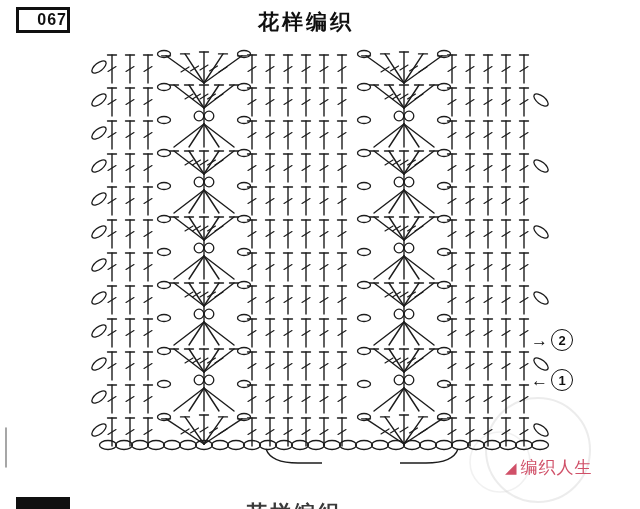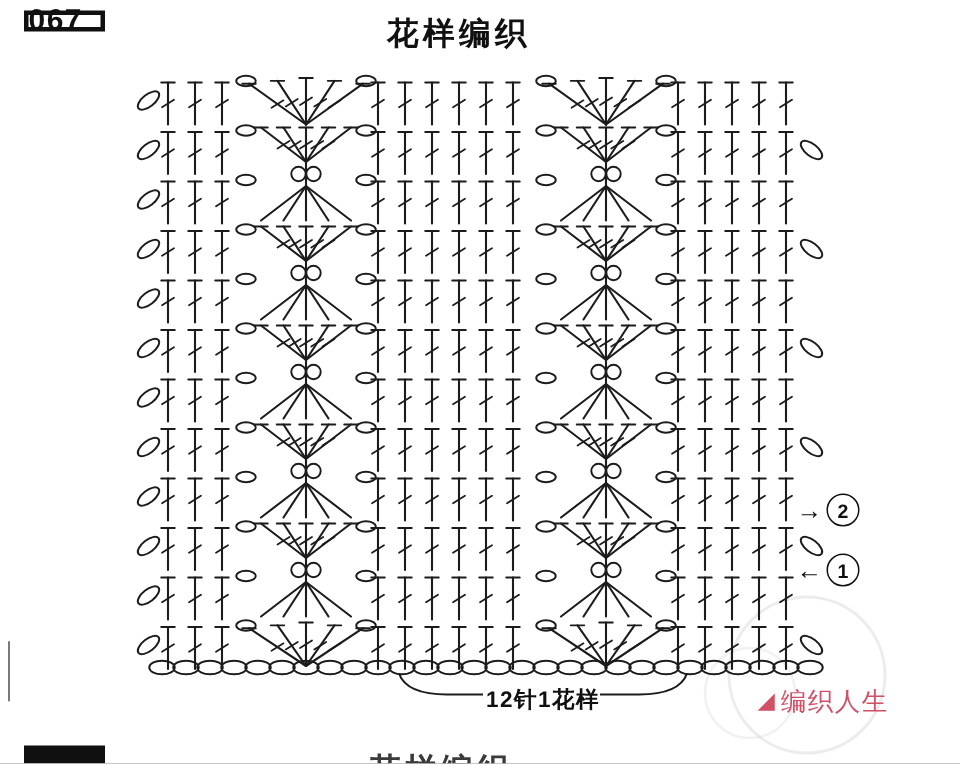--- a/index.html
+++ b/index.html
@@ -3,24 +3,24 @@
 <meta charset="utf-8">
 <style>
   *{margin:0;padding:0;box-sizing:border-box}
   html,body{background:#9a9a9a}
   .page{
     position:relative;width:640px;height:509px;margin:0 auto;
     background:#ffffff;overflow:hidden;
     font-family:"Liberation Sans","DejaVu Sans",sans-serif;color:#111;
   }
   .num-box{
-    position:absolute;left:16px;top:7px;width:54px;height:14px;
+    position:absolute;left:16px;top:7px;width:54px;height:26px;
     border:3px solid #101010;background:#fff;
-    display:flex;align-items:center;justify-content:flex-start;
-    font-size:20px;font-weight:bold;letter-spacing:1px;color:#101010;
+    display:flex;align-items:center;justify-content:flex-end;
+    font-size:16px;font-weight:bold;letter-spacing:1px;color:#101010;
   }
   .title{
     position:absolute;left:0;top:8px;width:612px;text-align:center;
     font-size:21px;font-weight:bold;letter-spacing:3px;color:#101010;
   }
   .chart-svg{position:absolute;left:0;top:0;width:640px;height:509px}
   .repeat-label{
     position:absolute;left:324px;top:457px;
     font-size:15px;font-weight:bold;letter-spacing:1px;color:#101010;
   }
@@ -961,21 +961,20 @@
         <ellipse cx="508" cy="445" rx="8.5" ry="4.5" fill="none" stroke="#1c1c1c" stroke-width="1.3" transform="rotate(0 508 445)"></ellipse>
         <ellipse cx="524" cy="445" rx="8.5" ry="4.5" fill="none" stroke="#1c1c1c" stroke-width="1.3" transform="rotate(0 524 445)"></ellipse>
         <ellipse cx="540" cy="445" rx="8.5" ry="4.5" fill="none" stroke="#1c1c1c" stroke-width="1.3" transform="rotate(0 540 445)"></ellipse>
       </g>
       <g>
         <path d="M266,449 Q271,463 298,463 L322,463" fill="none" stroke="#1c1c1c" stroke-width="1.4"></path>
         <path d="M458,449 Q453,463 426,463 L400,463" fill="none" stroke="#1c1c1c" stroke-width="1.4"></path>
       </g>
     </svg>
 
-  <span class="repeat-label">12针1花样</span>
 
   <div class="marker marker-2">
     <span class="arrow">→</span>
     <span class="circ">2</span>
   </div>
 
   <div class="marker marker-1">
     <span class="arrow">←</span>
     <span class="circ">1</span>
   </div>

